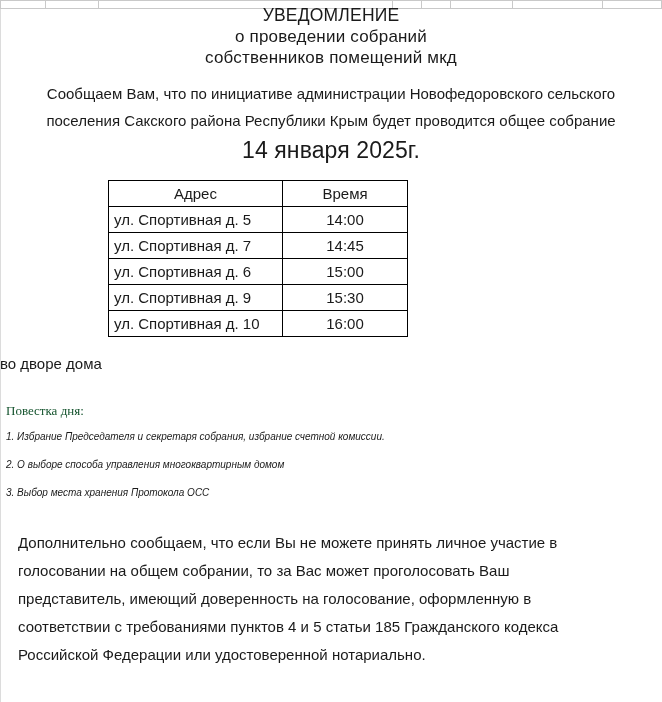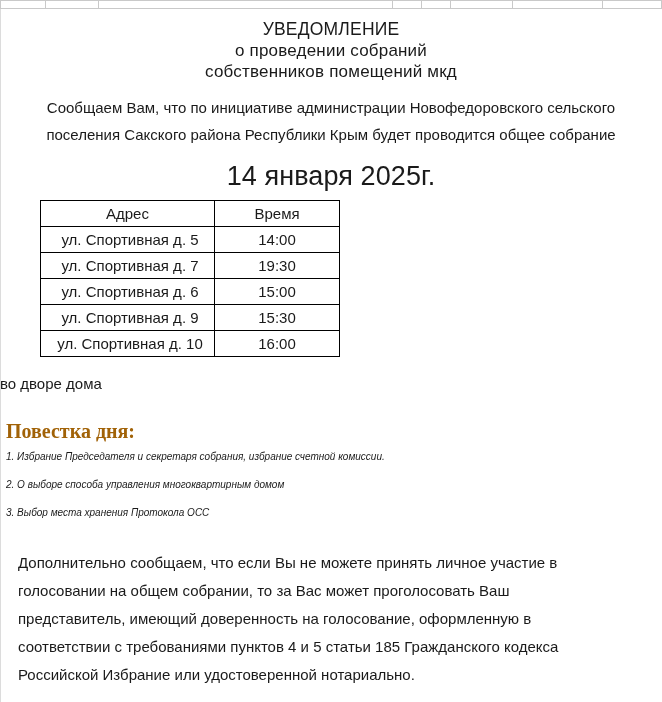--- a/index.html
+++ b/index.html
@@ -59,21 +59,21 @@
 
   
   .content {
     position: absolute;
     top: 0;
     left: 0;
     width: 662px;
   }
 
   .title-block {
-    padding-top: 19px;
+    padding-top: 5px;
     text-align: center;
   }
   .title-line {
     font-size: 17px;
     line-height: 21px;
     letter-spacing: 0.2px;
     white-space: nowrap;
   }
   .title-line.main {
     font-size: 17.5px;
@@ -83,31 +83,31 @@
     margin-top: 12px;
     text-align: center;
   }
   .intro-line {
     font-size: 15px;
     line-height: 27px;
     white-space: nowrap;
   }
 
   .date-line {
-    margin-top: 14px;
-    text-align: center;
-    font-size: 27px;
+    margin-top: 2px;
+    text-align: center;
+    font-size: 23px;
     line-height: 28px;
     letter-spacing: 0.1px;
   }
 
   
   .table-wrap {
-    margin-top: 10px;
-    padding-left: 40px;
+    margin-top: 16px;
+    padding-left: 108px;
   }
   table.meetings {
     border-collapse: collapse;
     width: 299px;
     table-layout: fixed;
   }
   table.meetings td {
     border: 1px solid #000000;
     font-size: 15px;
     line-height: 17px;
@@ -115,44 +115,44 @@
     padding: 1px 0 2px 0;
     vertical-align: middle;
   }
   table.meetings .col-addr { width: 174px; }
   table.meetings .col-time { width: 125px; }
 
   table.meetings thead td {
     text-align: center;
   }
   table.meetings tbody td.addr {
-    text-align: center;
+    text-align: left;
     padding-left: 5px;
   }
   table.meetings tbody td.time {
     text-align: center;
   }
 
   .yard-line {
     margin-top: 16px;
     font-size: 15px;
     line-height: 22px;
   }
 
   
   .agenda {
     margin-top: 24px;
     padding-left: 6px;
   }
   .agenda-heading {
     font-family: "Liberation Serif", serif;
-    font-weight: bold;
-    font-size: 20px;
+    font-weight: normal;
+    font-size: 13px;
     line-height: 24px;
-    color: #a16207;
+    color: #14532d;
   }
   .agenda-item {
     font-size: 10px;
     line-height: 28px;
     white-space: nowrap;
     font-style: italic;
   }
 
   
   .notes {
@@ -212,21 +212,21 @@
             <td>Время</td>
           </tr>
         </thead>
         <tbody>
           <tr>
             <td class="addr">ул. Спортивная д. 5</td>
             <td class="time">14:00</td>
           </tr>
           <tr>
             <td class="addr">ул. Спортивная д. 7</td>
-            <td class="time">19:30</td>
+            <td class="time">14:45</td>
           </tr>
           <tr>
             <td class="addr">ул. Спортивная д. 6</td>
             <td class="time">15:00</td>
           </tr>
           <tr>
             <td class="addr">ул. Спортивная д. 9</td>
             <td class="time">15:30</td>
           </tr>
           <tr>
@@ -244,17 +244,17 @@
       <div class="agenda-item">1. Избрание Председателя и секретаря собрания, избрание счетной комиссии.</div>
       <div class="agenda-item">2. О выборе способа управления многоквартирным домом</div>
       <div class="agenda-item">3. Выбор места хранения Протокола ОСС</div>
     </div>
 
     <div class="notes">
       <div class="notes-line">Дополнительно сообщаем, что если Вы не можете принять личное участие в</div>
       <div class="notes-line">голосовании на общем собрании, то за Вас может проголосовать Ваш</div>
       <div class="notes-line">представитель, имеющий доверенность на голосование, оформленную в</div>
       <div class="notes-line">соответствии с требованиями пунктов 4 и 5 статьи 185 Гражданского кодекса</div>
-      <div class="notes-line">Российской Избрание или удостоверенной нотариально.</div>
+      <div class="notes-line">Российской Федерации или удостоверенной нотариально.</div>
     </div>
 
   </div>
 </div>
 
 </body></html>

